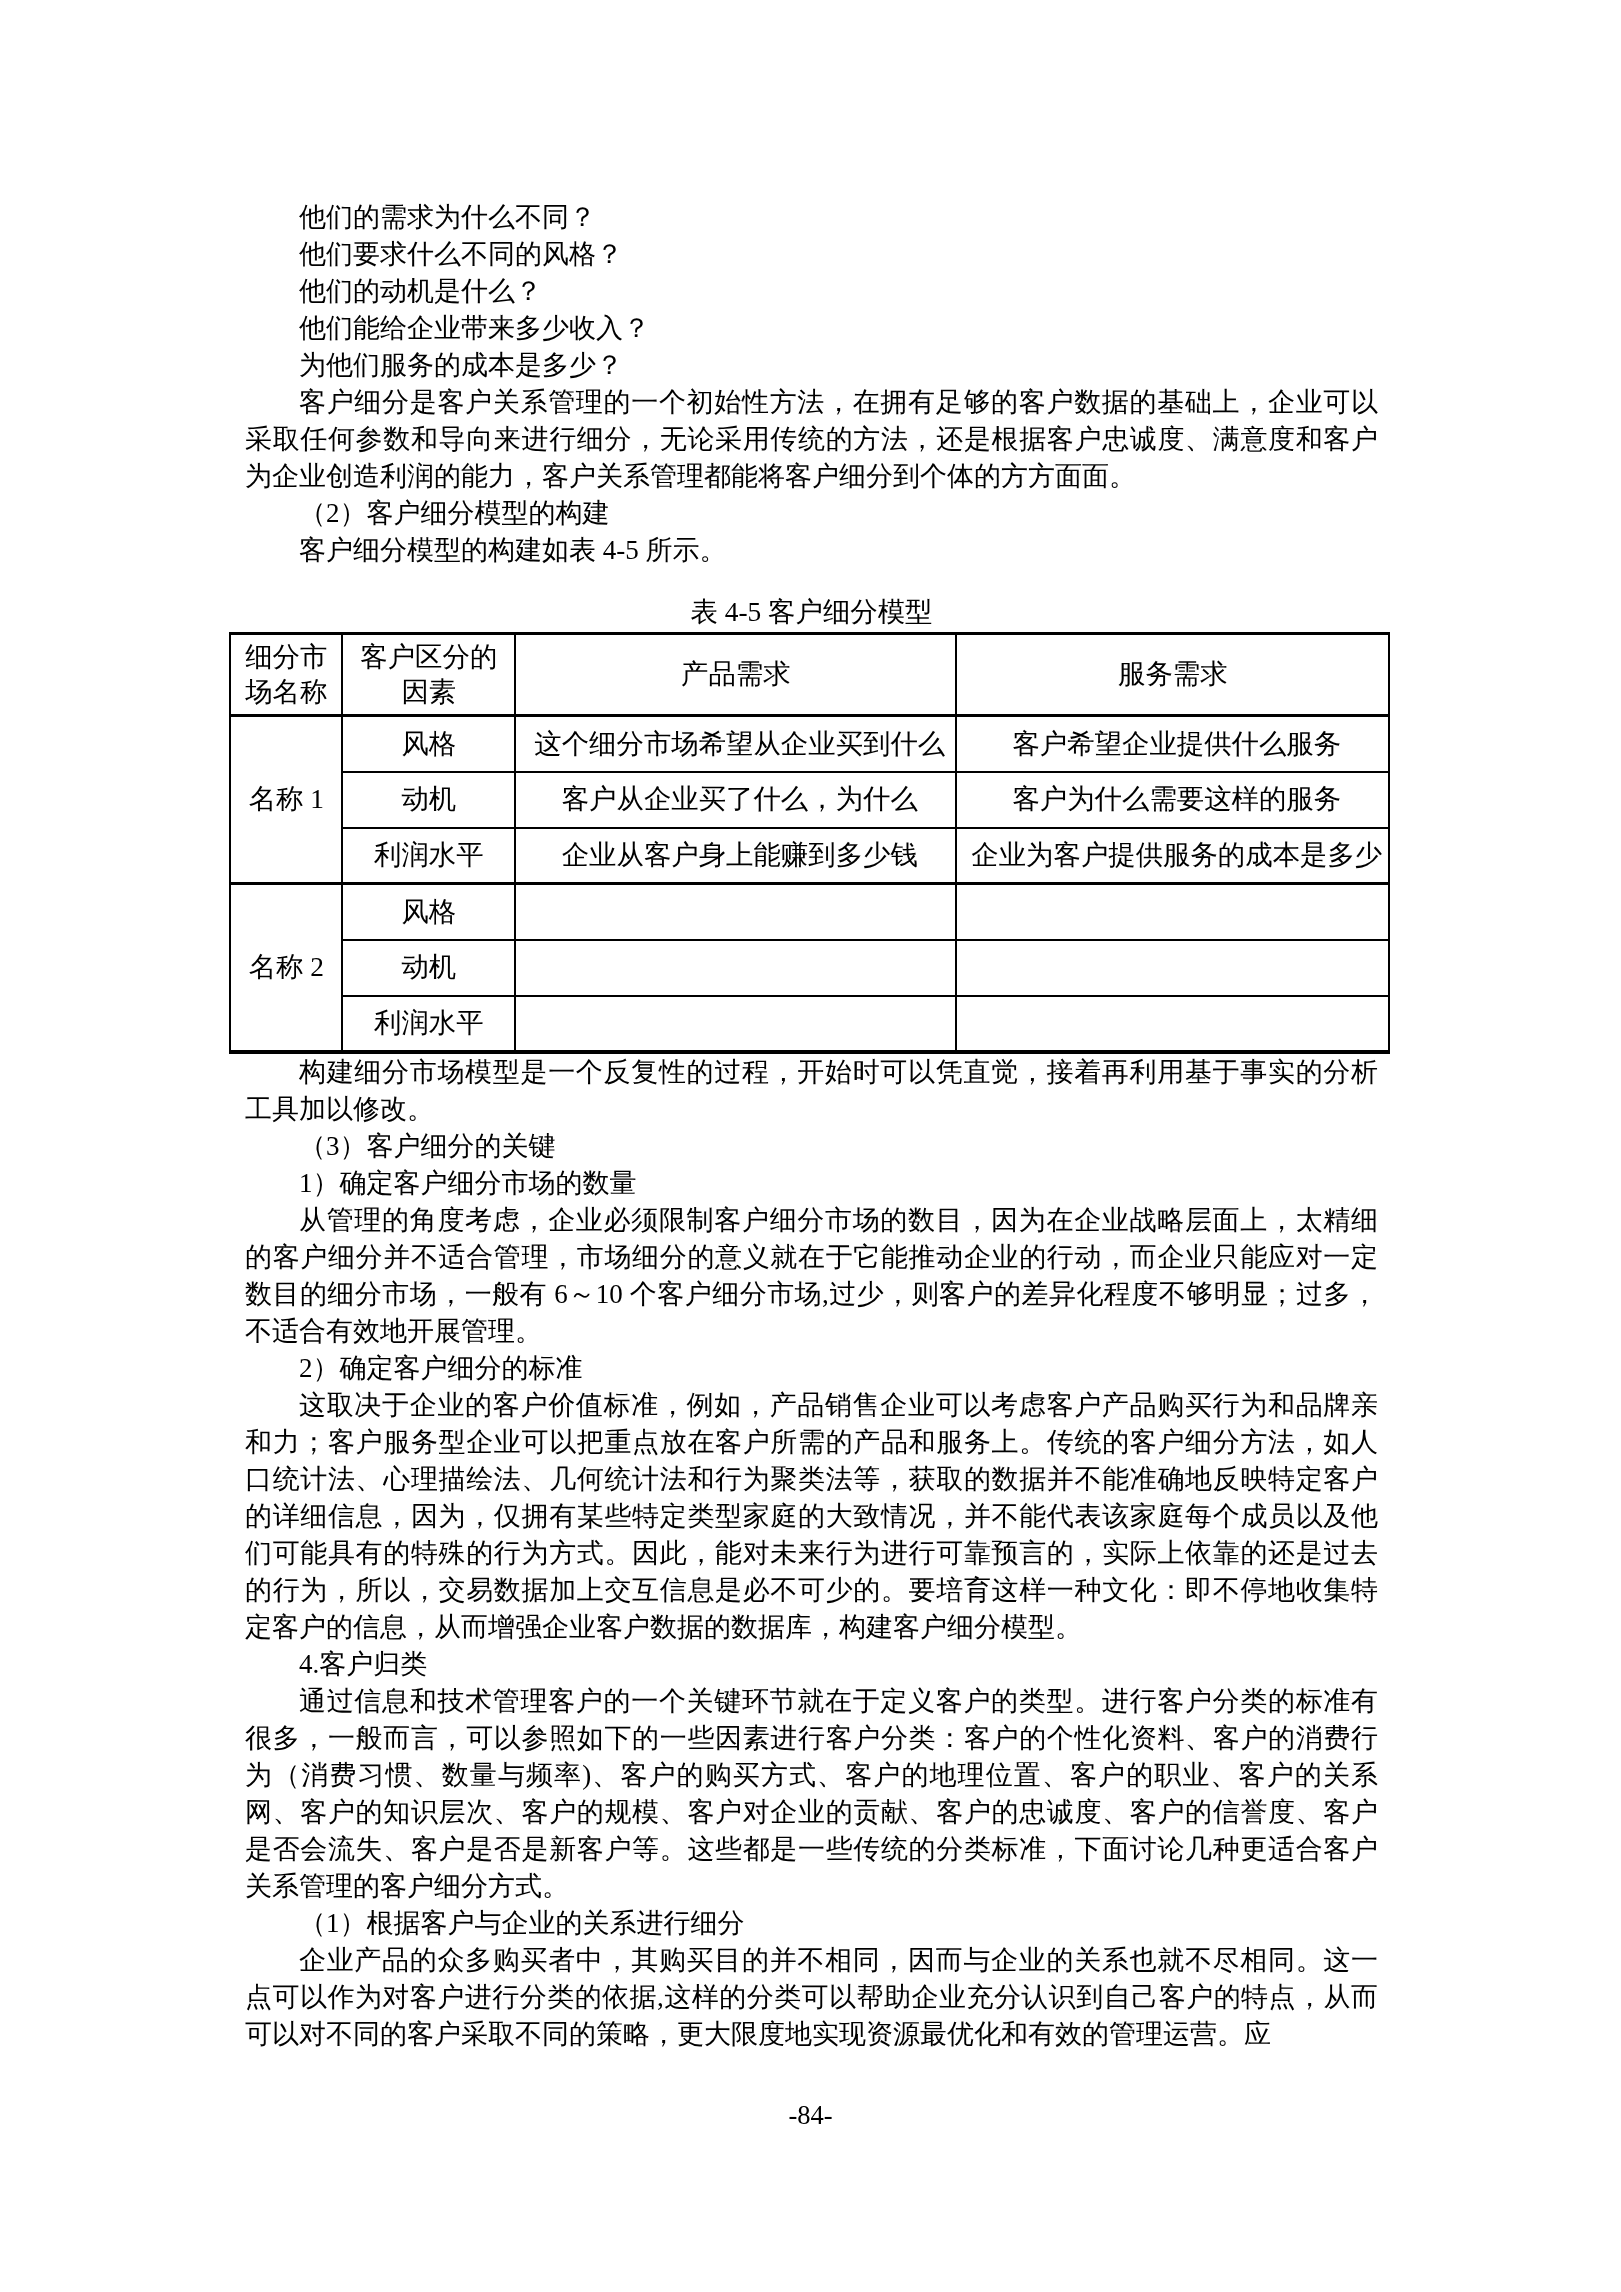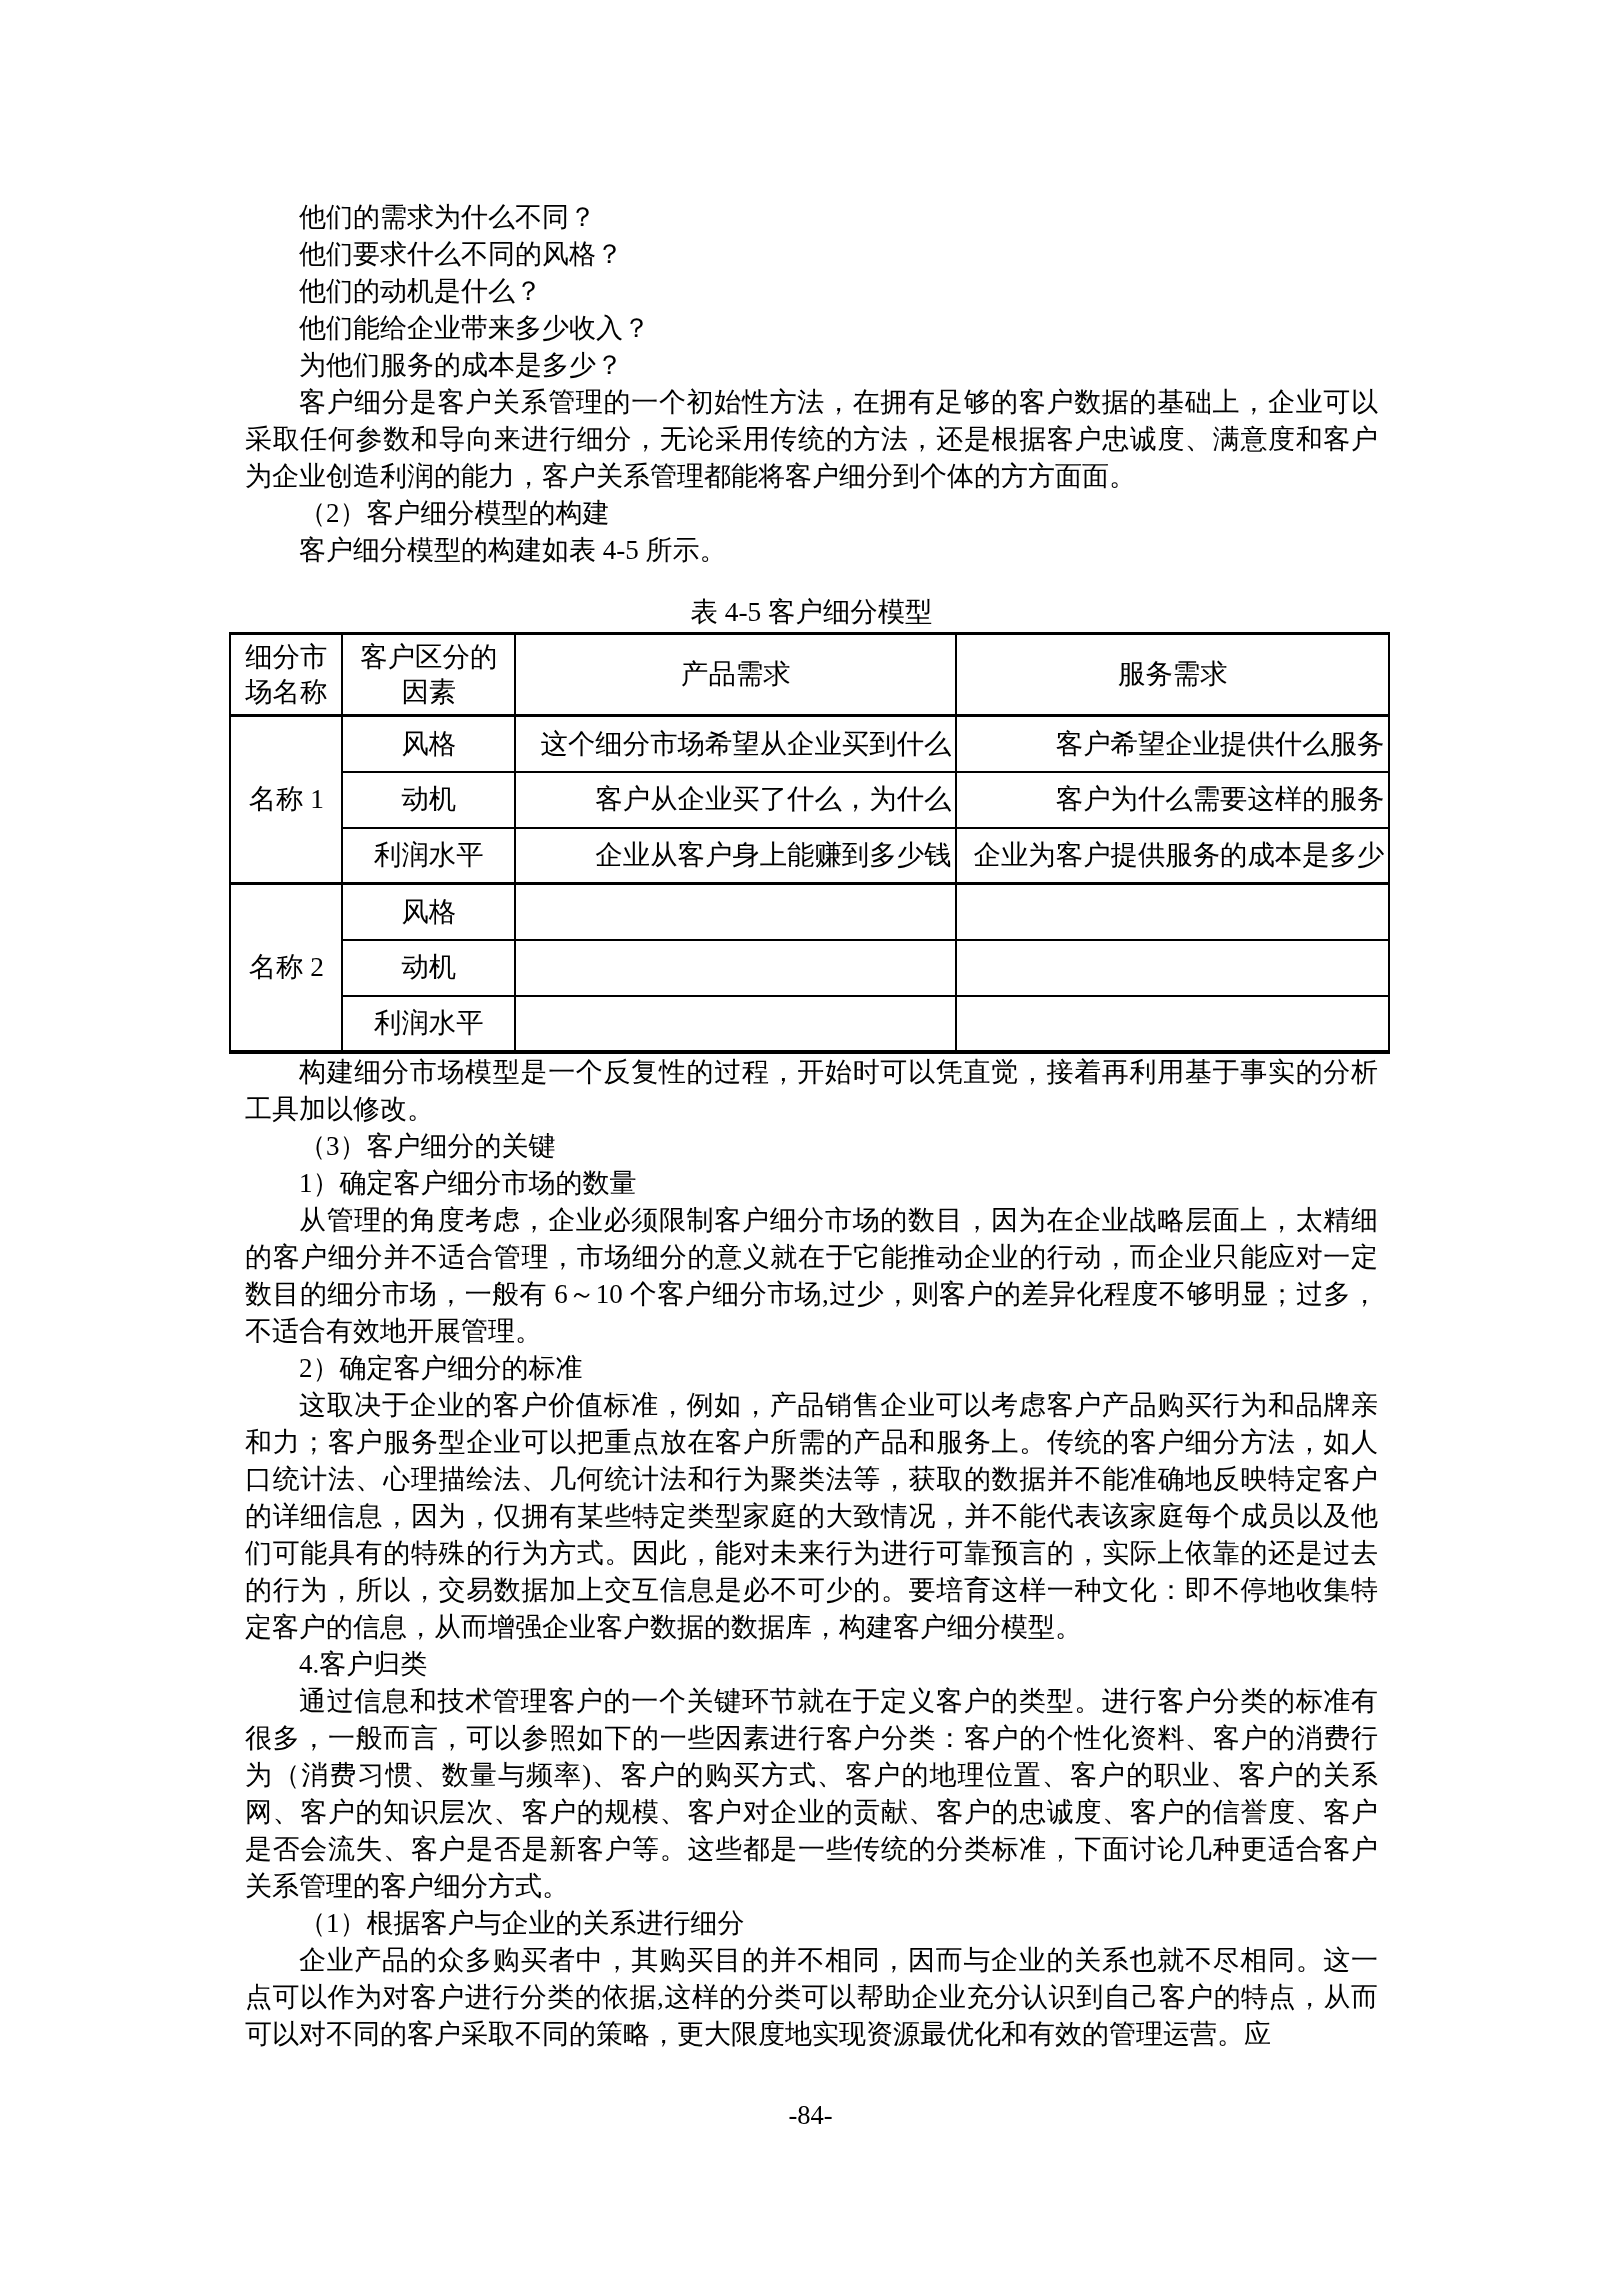--- a/index.html
+++ b/index.html
@@ -52,21 +52,21 @@
     text-align: center;
     vertical-align: middle;
     font-weight: normal;
     line-height: 35px;
   }
   table.seg-table thead tr { height: 82px; }
   table.seg-table tbody tr { height: 56px; }
   table.seg-table thead th { border-bottom-width: 3.9px; }
   table.seg-table tbody tr.group-start td { border-top-width: 3.9px; }
   table.seg-table td.desc {
-    text-align: right;
+    text-align: center;
     padding-left: 11.8px;
     white-space: nowrap;
   }
   .after-table { margin-top: 48px; }
   .page-footer {
     position: absolute;
     top: 2100px;
     left: 0;
     width: 100%;
     text-align: center;

